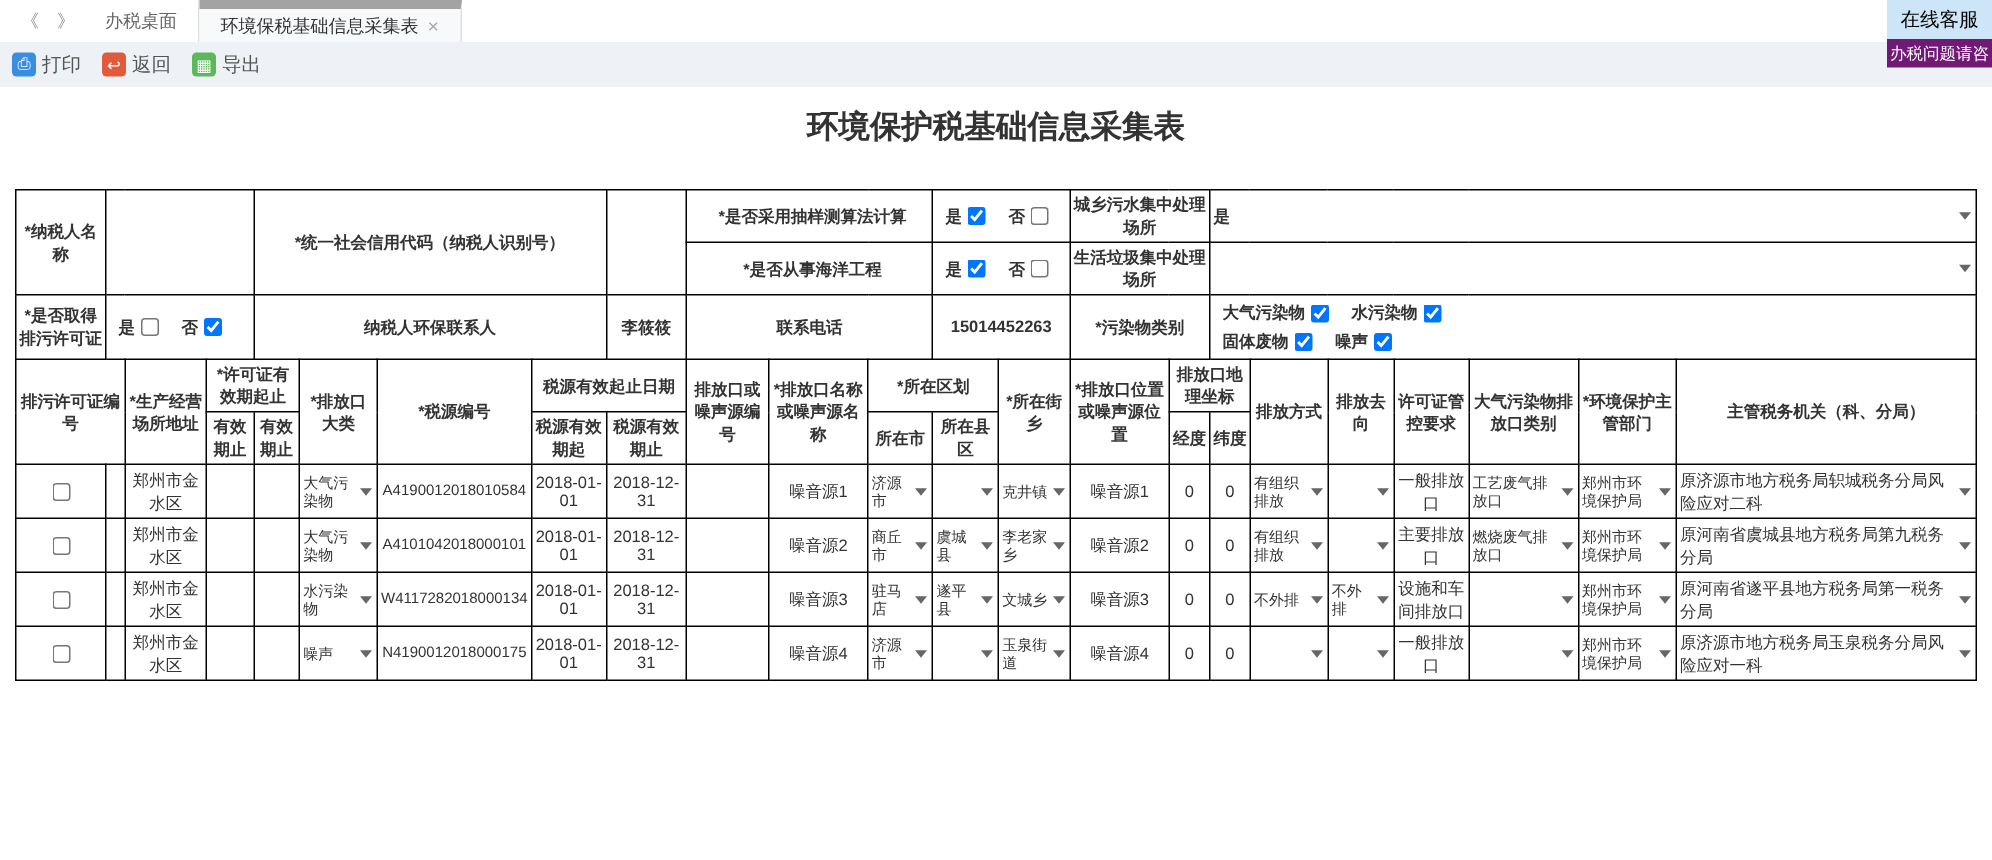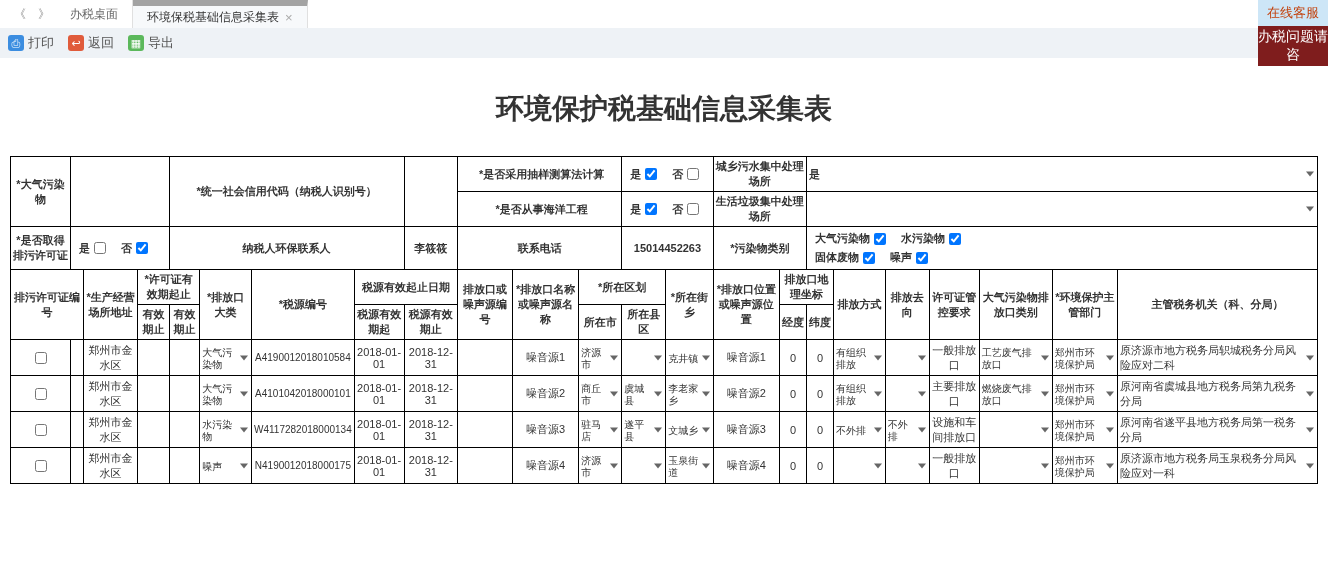--- a/index.html
+++ b/index.html
@@ -10,24 +10,24 @@
     .tab{padding:0 14px;height:28px;display:flex;align-items:center;border-right:1px solid #e0e0e0;color:#666;cursor:pointer}
     .tab.active{background:#f7f9fb;color:#333;border-top:6px solid #a3a3a3}
     .tab-close{margin-left:6px;color:#aaa;font-size:13px}
     .toolbar{display:flex;align-items:center;height:30px;padding:0 8px;gap:14px;background:#eef2f6}
     .tool-btn{display:flex;align-items:center;gap:4px;color:#555;cursor:pointer;font-size:13px}
     .ic{width:16px;height:16px;display:inline-flex;align-items:center;justify-content:center;border-radius:3px;font-size:11px;color:#fff}
     .ic-print{background:#3b8de0}
     .ic-back{background:#e05b3b}
     .ic-export{background:#5bb85b}
     .online-svc{position:absolute;right:0;top:0;width:70px;text-align:center;font-size:13px}
-    .svc-top{background:#cde6f7;color:#c2410c;padding:4px 0}
-    .svc-bot{background:#7f1d1d;color:#fff;padding:2px 0;font-size:14px}
+    .svc-top{background:#cde6f7;color:#000000;padding:4px 0}
+    .svc-bot{background:#701a75;color:#fff;padding:2px 0;font-size:11px}
     .content{padding:10px 10px 40px 10px;background:#fff}
-    .title{font-family:SimSun,serif;font-size:28px;font-weight:bold;text-align:center;margin:22px 0 28px 0}
+    .title{font-family:SimSun,serif;font-size:21px;font-weight:bold;text-align:center;margin:2px 0 28px 0}
     table{border-collapse:collapse;width:100%}
     td,th{border:1px solid #000;font-size:11px;text-align:center;vertical-align:middle;padding:2px}
     .hdr td,.hdr th{font-weight:bold}
     .caret{display:inline-block;width:0;height:0;border-left:4px solid transparent;border-right:4px solid transparent;border-top:5px solid #666;margin-left:2px;vertical-align:middle}
     .inpcell{text-align:left;position:relative;padding-right:14px;min-width:40px}
     .dd{position:absolute;right:3px;top:50%;transform:translateY(-50%)}
     .chk{width:12px;height:12px;vertical-align:middle}
     .cb-line{display:inline-flex;align-items:center;gap:4px;margin:2px 6px}
     .note{font-size:11px;color:#444;padding:8px 0 0 120px}
     .datarow td{height:36px}
@@ -67,21 +67,21 @@
     <div class="svc-bot">办税问题请咨</div>
   </div>
 </div>
 
 <div class="content">
   <div class="title">环境保护税基础信息采集表</div>
 
   <table>
     <tbody>
         <tr class="hdr">
-      <td rowspan="2" style="width:60px">*大气污染物</td>
+      <td rowspan="2" style="width:60px">*纳税人名称</td>
       <td rowspan="2" colspan="3" class="inpcell"></td>
       <td rowspan="2" colspan="4">*统一社会信用代码（纳税人识别号）</td>
       <td rowspan="2" class="inpcell"></td>
       <td colspan="3" style="text-align:center;padding-left:6px">*是否采用抽样测算法计算</td>
       <td colspan="2" style="text-align:left">
         <span class="cb-line">
               <span>是</span>
               <input type="checkbox" class="chk" checked="" style="">
             </span>
         <span class="cb-line">

